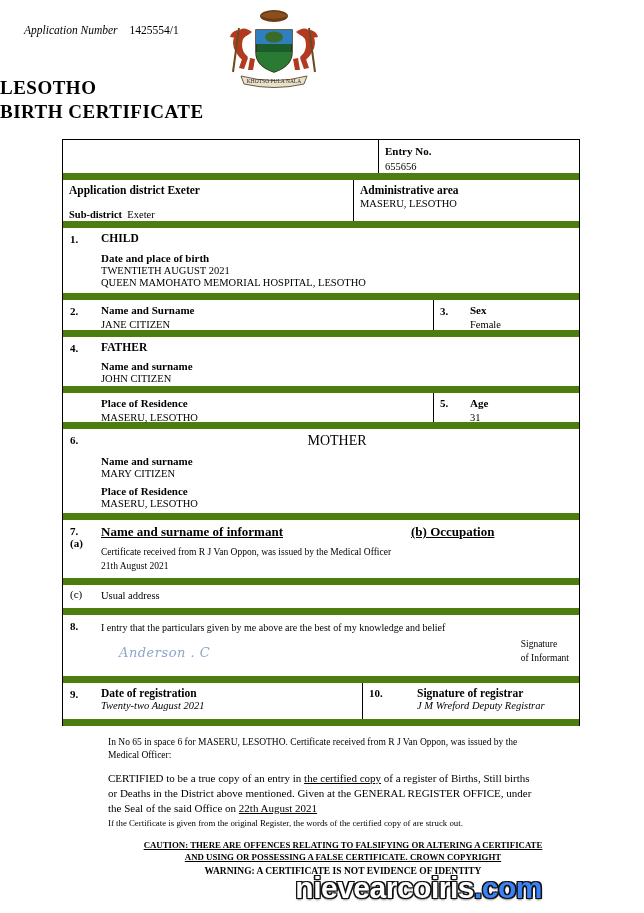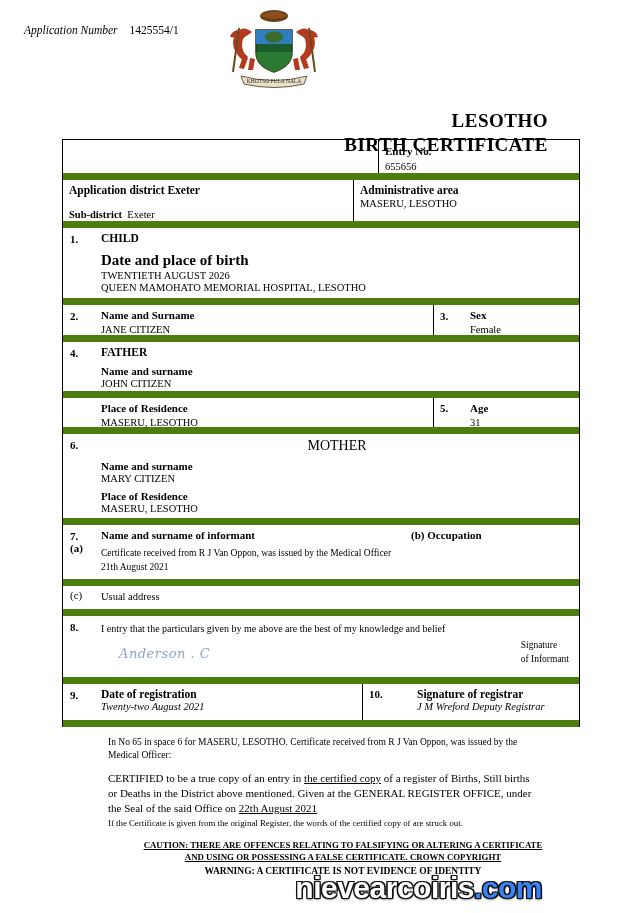--- a/index.html
+++ b/index.html
@@ -44,22 +44,22 @@
     top: 6px;
     display: flex;
     justify-content: center;
   }
   .crest svg { display: block; }
 
   .titles {
     position: absolute;
     left: 0;
     right: 0;
-    top: 109px;
-    text-align: right;
+    top: 76px;
+    text-align: left;
   }
   .titles .line1 {
     font-size: 19px;
     font-weight: bold;
     letter-spacing: 0.5px;
     line-height: 1.25;
   }
   .titles .line2 {
     font-size: 19px;
     font-weight: bold;
@@ -111,21 +111,21 @@
   .r-district .right { width: 225px; flex: 0 0 225px; }
   .r-district .reg { font-weight: bold; font-size: 11.5px; }
   .r-district .sub { font-size: 10.5px; margin-top: 13px; }
   .r-district .sub .lbl { font-weight: bold; }
   .r-district .admin { font-weight: bold; font-size: 11.5px; }
   .r-district .adminval { font-size: 10.5px; margin-top: 2px; }
 
   .r-child { min-height: 55px; }
   .r-child .body { flex: 1 1 auto; padding-top: 4px; }
   .r-child .heading { font-weight: bold; font-size: 11.5px; padding-bottom: 2px; }
-  .r-child .sub { font-weight: bold; font-size: 15px; margin-top: 6px; }
+  .r-child .sub { font-weight: bold; font-size: 11px; margin-top: 6px; }
   .r-child .line { font-size: 10.5px; margin-top: 1px; }
 
   .r-name { height: 37px; }
   .r-name .body { flex: 1 1 auto; }
   .r-name .sexcell { width: 145px; flex: 0 0 145px; display: flex; }
   .r-name .sexnum { width: 30px; flex: 0 0 30px; font-weight: bold; font-size: 11px; padding-top: 1px;}
   .r-name .lbl { font-weight: bold; font-size: 11px; }
   .r-name .v { font-size: 10.5px; margin-top: 3px; }
 
   .r-father { }
@@ -140,21 +140,21 @@
   .r-res .agenum { width: 30px; flex: 0 0 30px; font-weight: bold; font-size: 11px; }
   .r-res .lbl { font-weight: bold; font-size: 11px; }
   .r-res .v { font-size: 10.5px; margin-top: 3px; }
 
   .r-mother .body { flex: 1 1 auto; padding-top: 4px; padding-bottom: 4px; }
   .r-mother .heading { font-weight: normal; font-size: 14px; text-align: center; }
   .r-mother .lbl { font-weight: bold; font-size: 11px; margin-top: 6px; }
   .r-mother .v { font-size: 10.5px; margin-top: 1px; }
 
   .r-informant .body { flex: 1 1 auto; padding-top: 4px; }
-  .r-informant .hdr { display: flex; font-size: 11px; font-weight: bold; }
+  .r-informant .hdr { display: flex; font-size: 13px; font-weight: bold; text-decoration: underline; }
   .r-informant .hdr .a { flex: 0 0 310px; }
   .r-informant .txt { font-size: 9.5px; margin-top: 6px; line-height: 1.35; }
 
   .r-usual { height: 30px; align-items: center; }
   .r-usual .body { flex: 1 1 auto; font-size: 10.5px; }
 
   .r-decl { height: 68px; }
   .r-decl .body { flex: 1 1 auto; padding-top: 7px; position: relative; }
   .r-decl .stmt { font-size: 10px; }
   .r-decl .sig {
@@ -293,21 +293,21 @@
         <div class="admin">Administrative area</div>
         <div class="adminval">MASERU, LESOTHO</div>
       </div>
     </div>
 
     <div class="row r-child">
       <div class="cell num">1.</div>
       <div class="cell body">
         <div class="heading">CHILD</div>
         <div class="sub">Date and place of birth</div>
-        <div class="line">TWENTIETH AUGUST 2026</div>
+        <div class="line">TWENTIETH AUGUST 2021</div>
         <div class="line">QUEEN MAMOHATO MEMORIAL HOSPITAL, LESOTHO</div>
       </div>
     </div>
 
     <div class="row r-name">
       <div class="cell num">2.</div>
       <div class="cell body divider-right">
         <div class="lbl">Name and Surname</div>
         <div class="v">JANE CITIZEN</div>
       </div>

